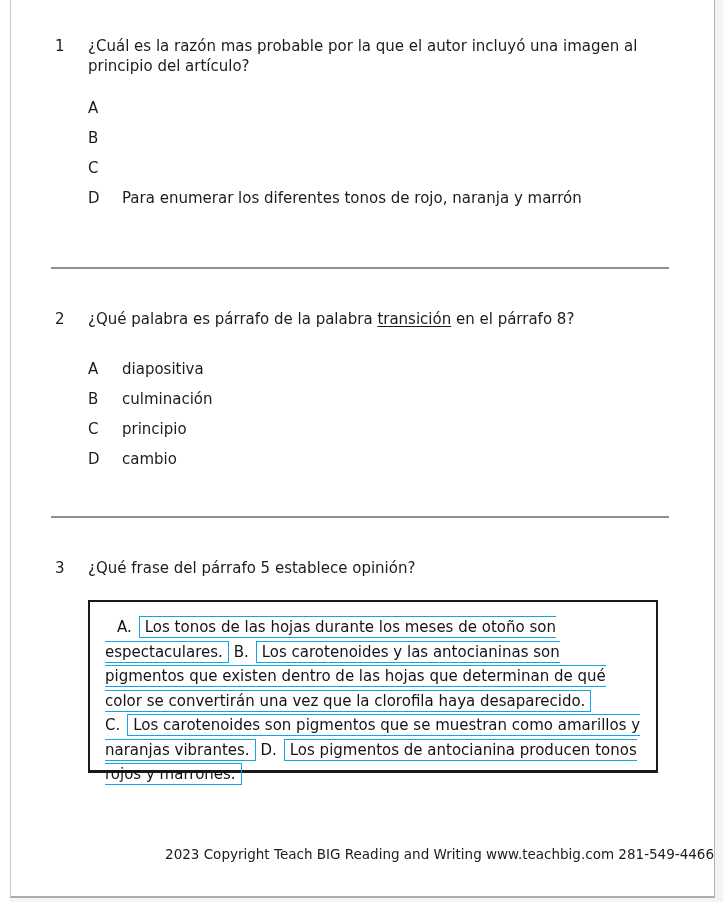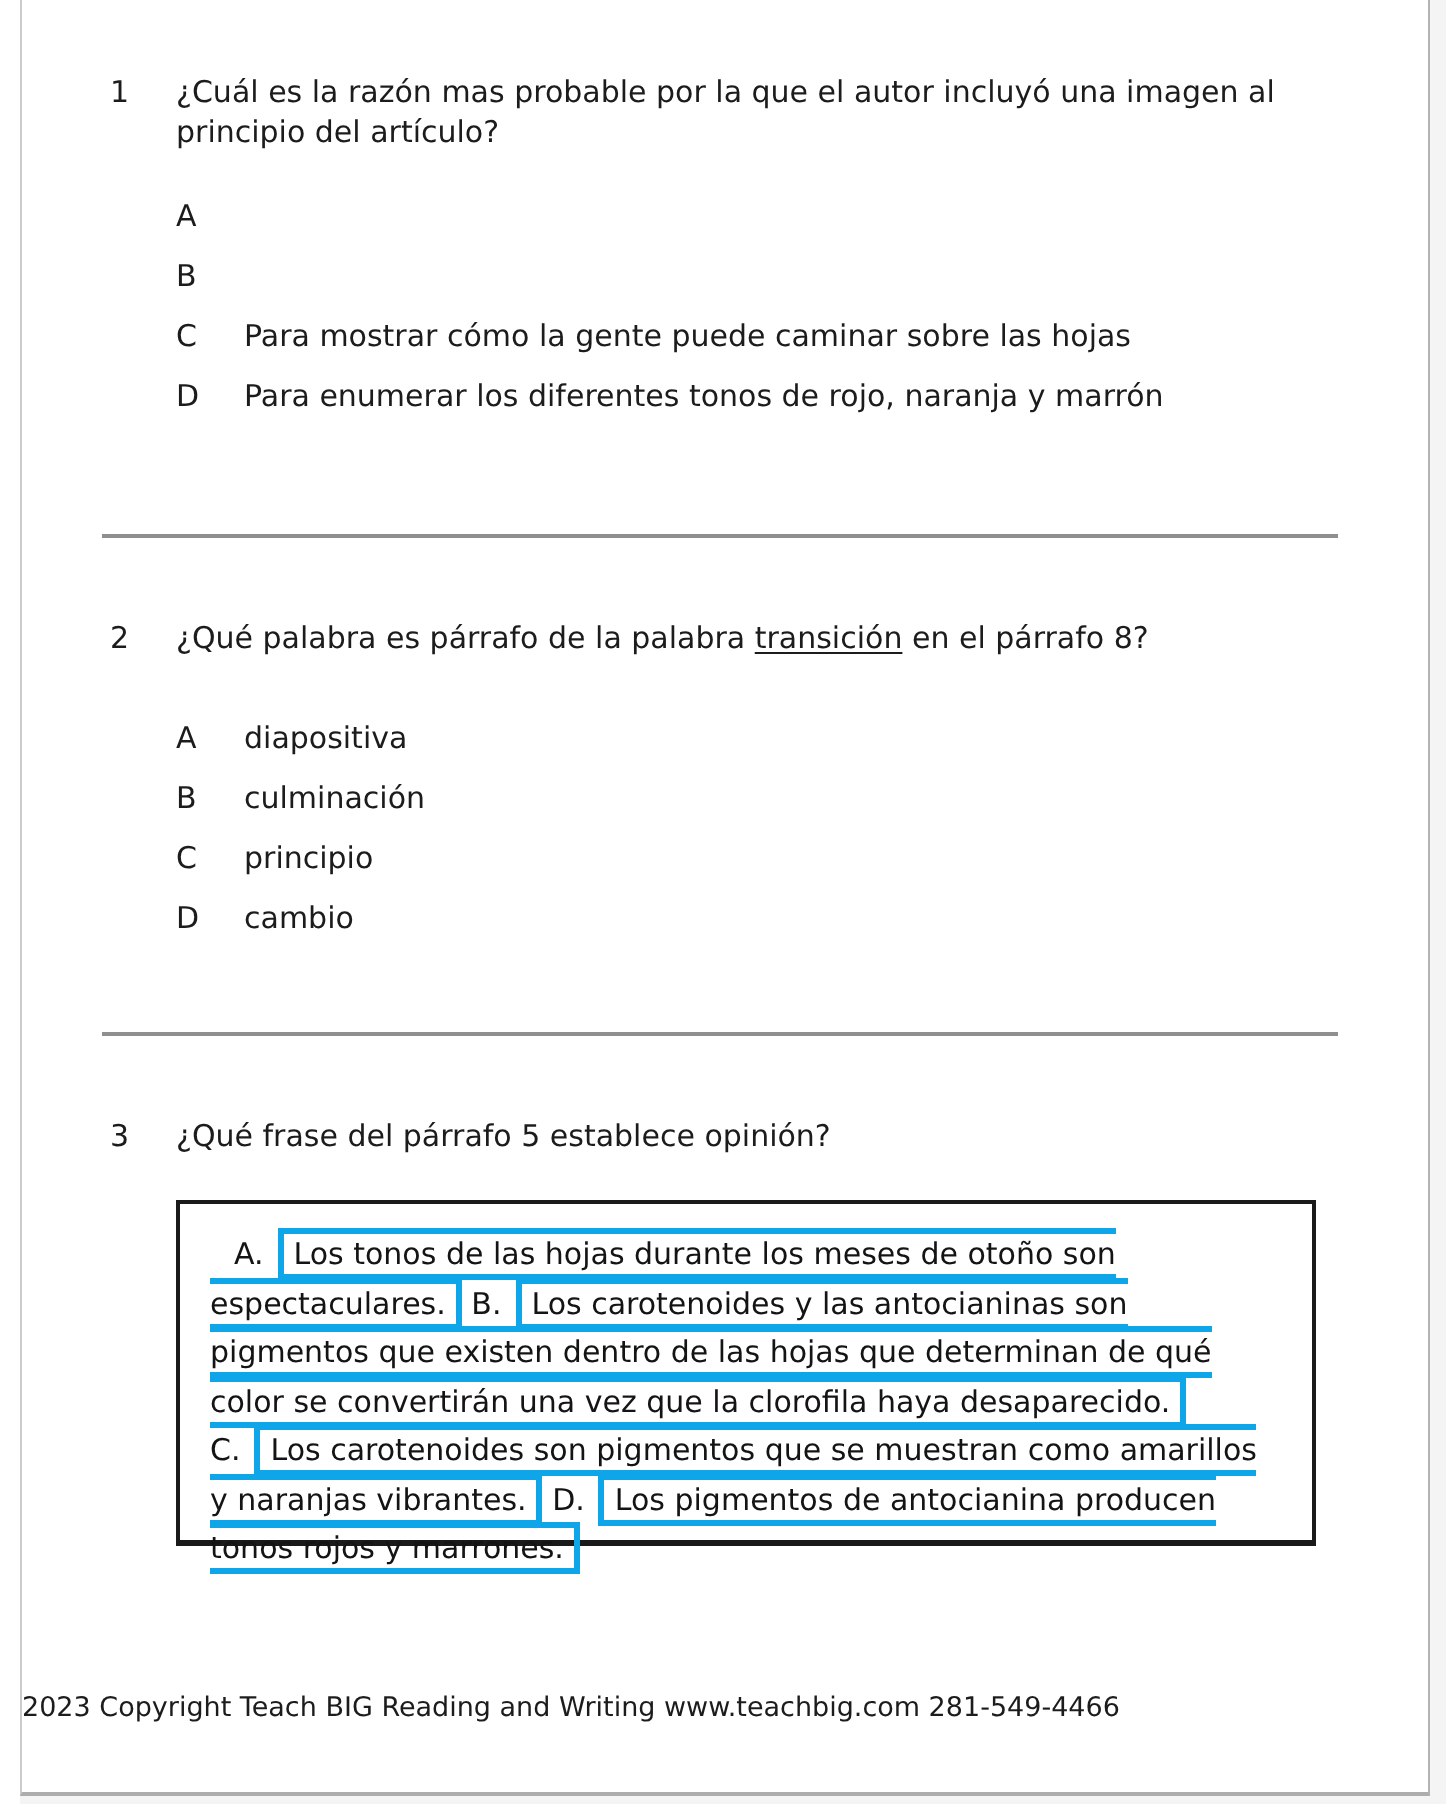--- a/index.html
+++ b/index.html
@@ -25,23 +25,23 @@
   .divider{position:absolute;left:40px;width:618px;height:0;border-top:2px solid #8f8f8f;}
   .hotbox{
     position:absolute;left:77px;top:600px;width:570px;height:173px;
     border:2px solid #1a1a1a;border-bottom-width:3px;box-sizing:border-box;background:#ffffff;
   }
   .hotbox p{
     margin:0;padding:13px 14px 0 15px;text-indent:12px;
     font-size:15px;line-height:24.5px;color:#141414;
   }
   .hot-label{margin-right:7px;}
-  .hot{border:3px solid #0ea5e9;padding:1px 5px;}
+  .hot{border:1px solid #0ea5e9;padding:1px 5px;}
   .footer{
-    position:absolute;top:846px;left:0;width:703px;text-align:left;
+    position:absolute;top:846px;left:0;width:703px;text-align:right;
     font-size:13.5px;line-height:17px;color:#1c1c1c;
   }
 </style>
 </head>
 <body>
 
 <div class="page">
 
   <div class="q" style="top:36px;">
     <div class="q-num">1</div>
@@ -49,21 +49,20 @@
   </div>
   <div class="opts" style="top:98px;">
     <div class="opt">
       <div class="opt-label">A</div>
     </div>
     <div class="opt">
       <div class="opt-label">B</div>
     </div>
     <div class="opt">
       <div class="opt-label">C</div>
-      <div>Para mostrar cómo la gente puede caminar sobre las hojas</div>
     </div>
     <div class="opt">
       <div class="opt-label">D</div>
       <div>Para enumerar los diferentes tonos de rojo, naranja y marrón</div>
     </div>
   </div>
 
   <div class="divider" style="top:267px;"></div>
 
   <div class="q" style="top:309px;">

